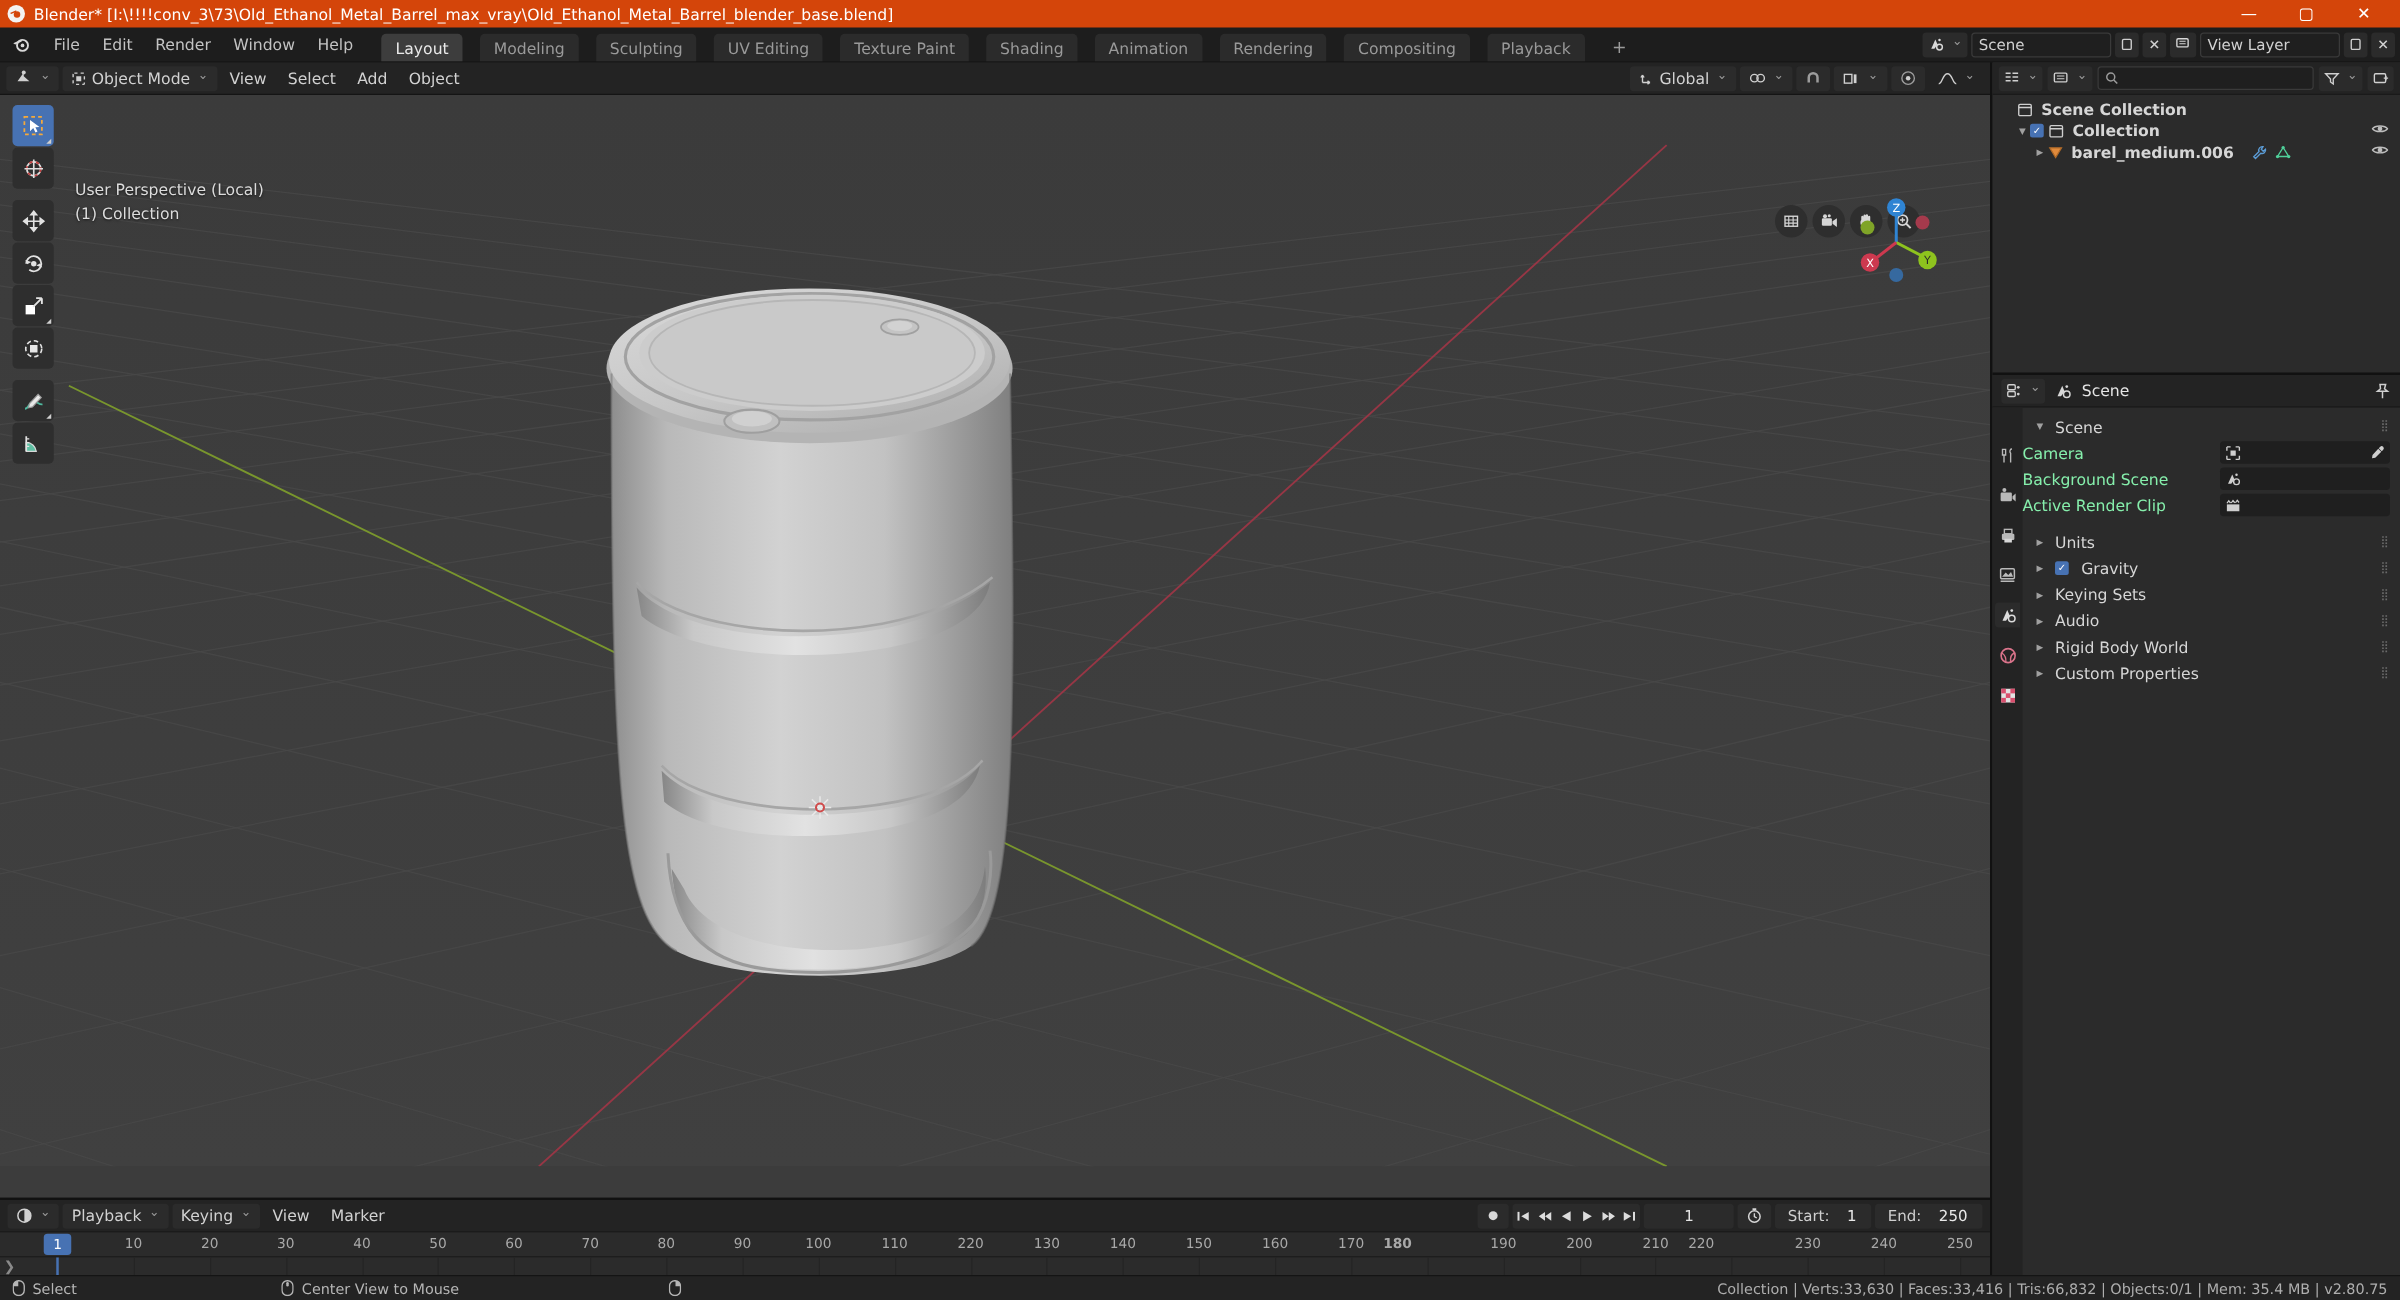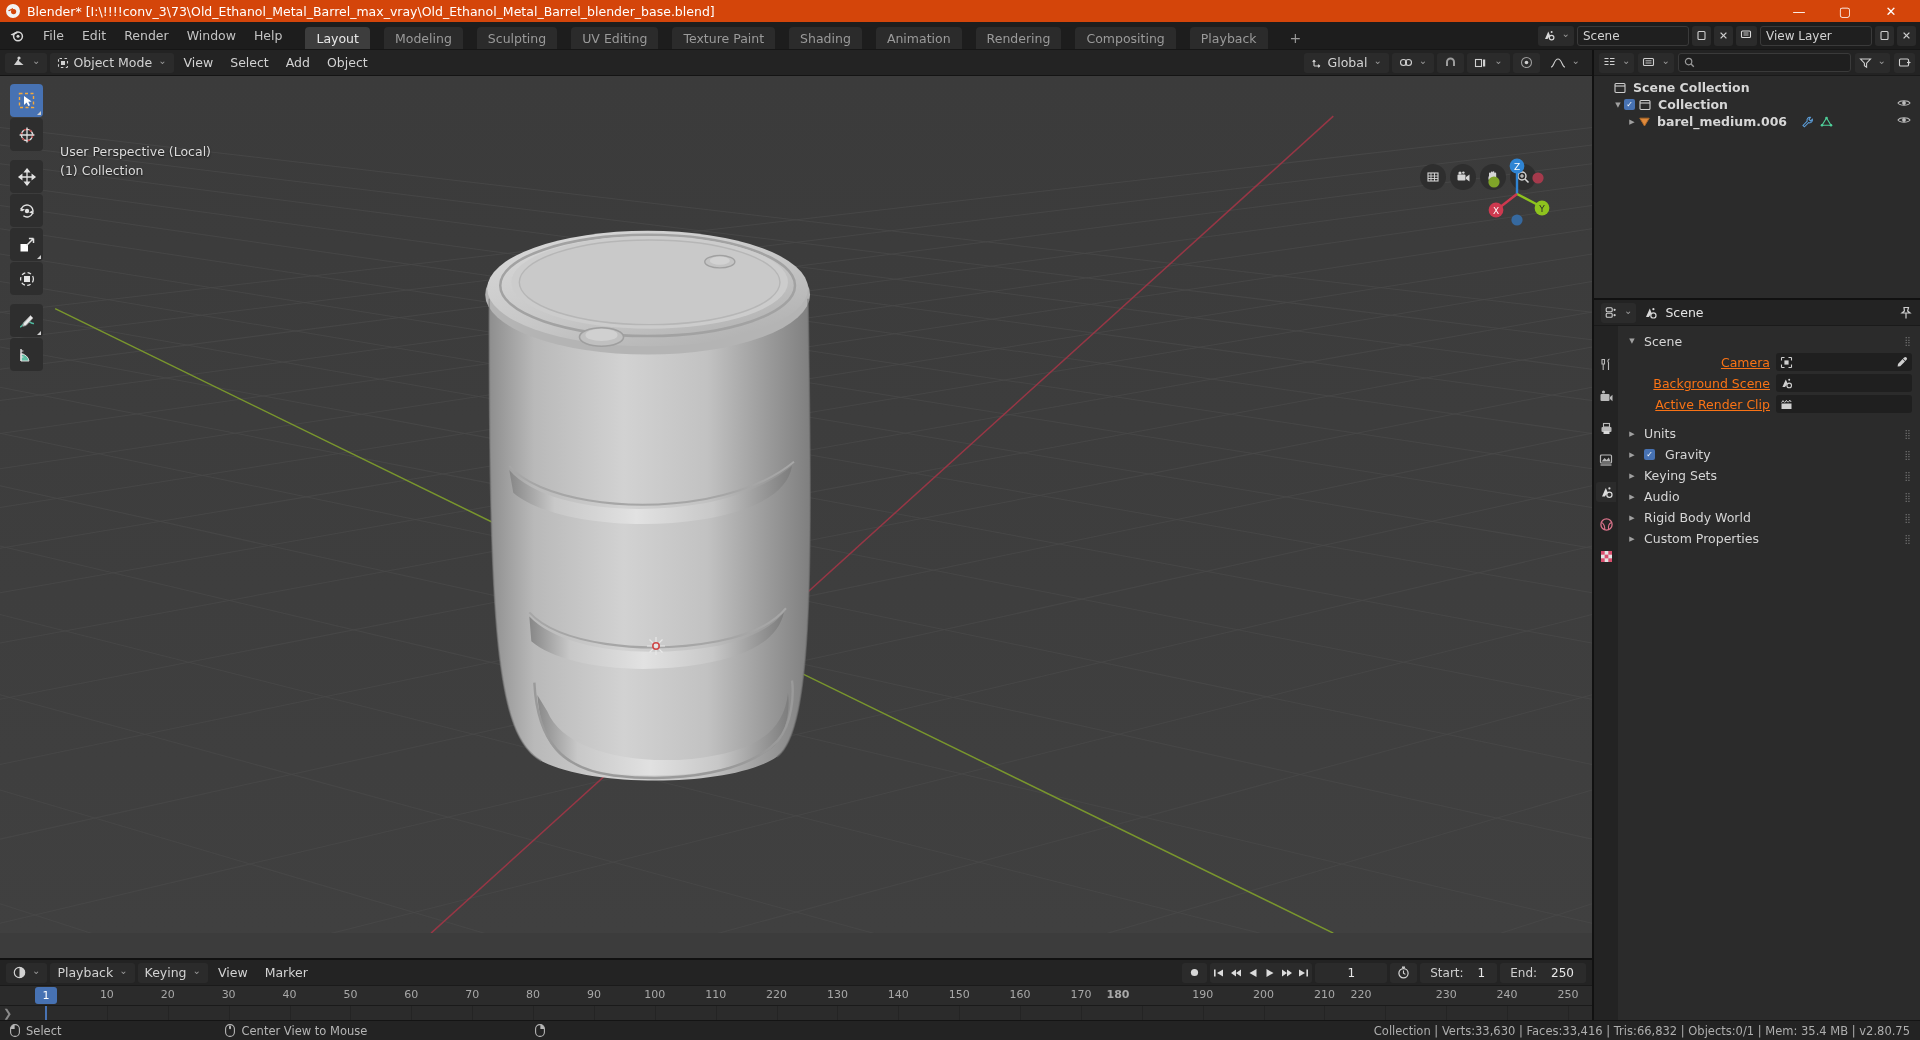--- a/index.html
+++ b/index.html
@@ -126,21 +126,21 @@
   .pr-tabs { width:24px; background:#232323; padding-top:28px;
     display:flex; flex-direction:column; align-items:center; gap:12px; }
   .pr-tab { width:20px;height:20px; display:flex;align-items:center;justify-content:center; }
   .pr-tab.active { background:#2b2b2b; border-radius:3px 0 0 3px; }
   .pr-content { flex:1 1 auto; padding:5px 0 0 0; font-size:12.5px; }
   .pr-panelhdr { height:20px; display:flex; align-items:center; gap:6px; padding-left:8px;
     color:#d6d6d6; position:relative; }
   .pr-panelhdr .grip { position:absolute; right:8px; color:#6a6a6a; font-size:9px;
     letter-spacing:1px; }
   .pr-row { height:20px; display:flex; align-items:center; margin:1px 8px 1px 0; gap:6px; }
-  .pr-label { width:152px; text-align:right; color:#f97316; font-size:12.5px;text-decoration:underline; }
+  .pr-label { width:152px; text-align:left; color:#86efac; font-size:12.5px; }
   .pr-field { flex:1 1 auto; height:18px; background:#1f1f1f; border-radius:3px;
     display:flex; align-items:center; padding:0 4px; gap:4px; position:relative; }
   .pr-field .pick { position:absolute; right:4px; color:#cfcfcf; }
   .pr-sect { height:21px; display:flex; align-items:center; gap:6px; padding-left:8px;
     color:#d6d6d6; position:relative; }
   .pr-sect .grip { position:absolute; right:8px; color:#6a6a6a; font-size:9px;
     letter-spacing:1px; }
 
   
   .statusbar { height:20px; background:#232323; display:flex; align-items:center;

